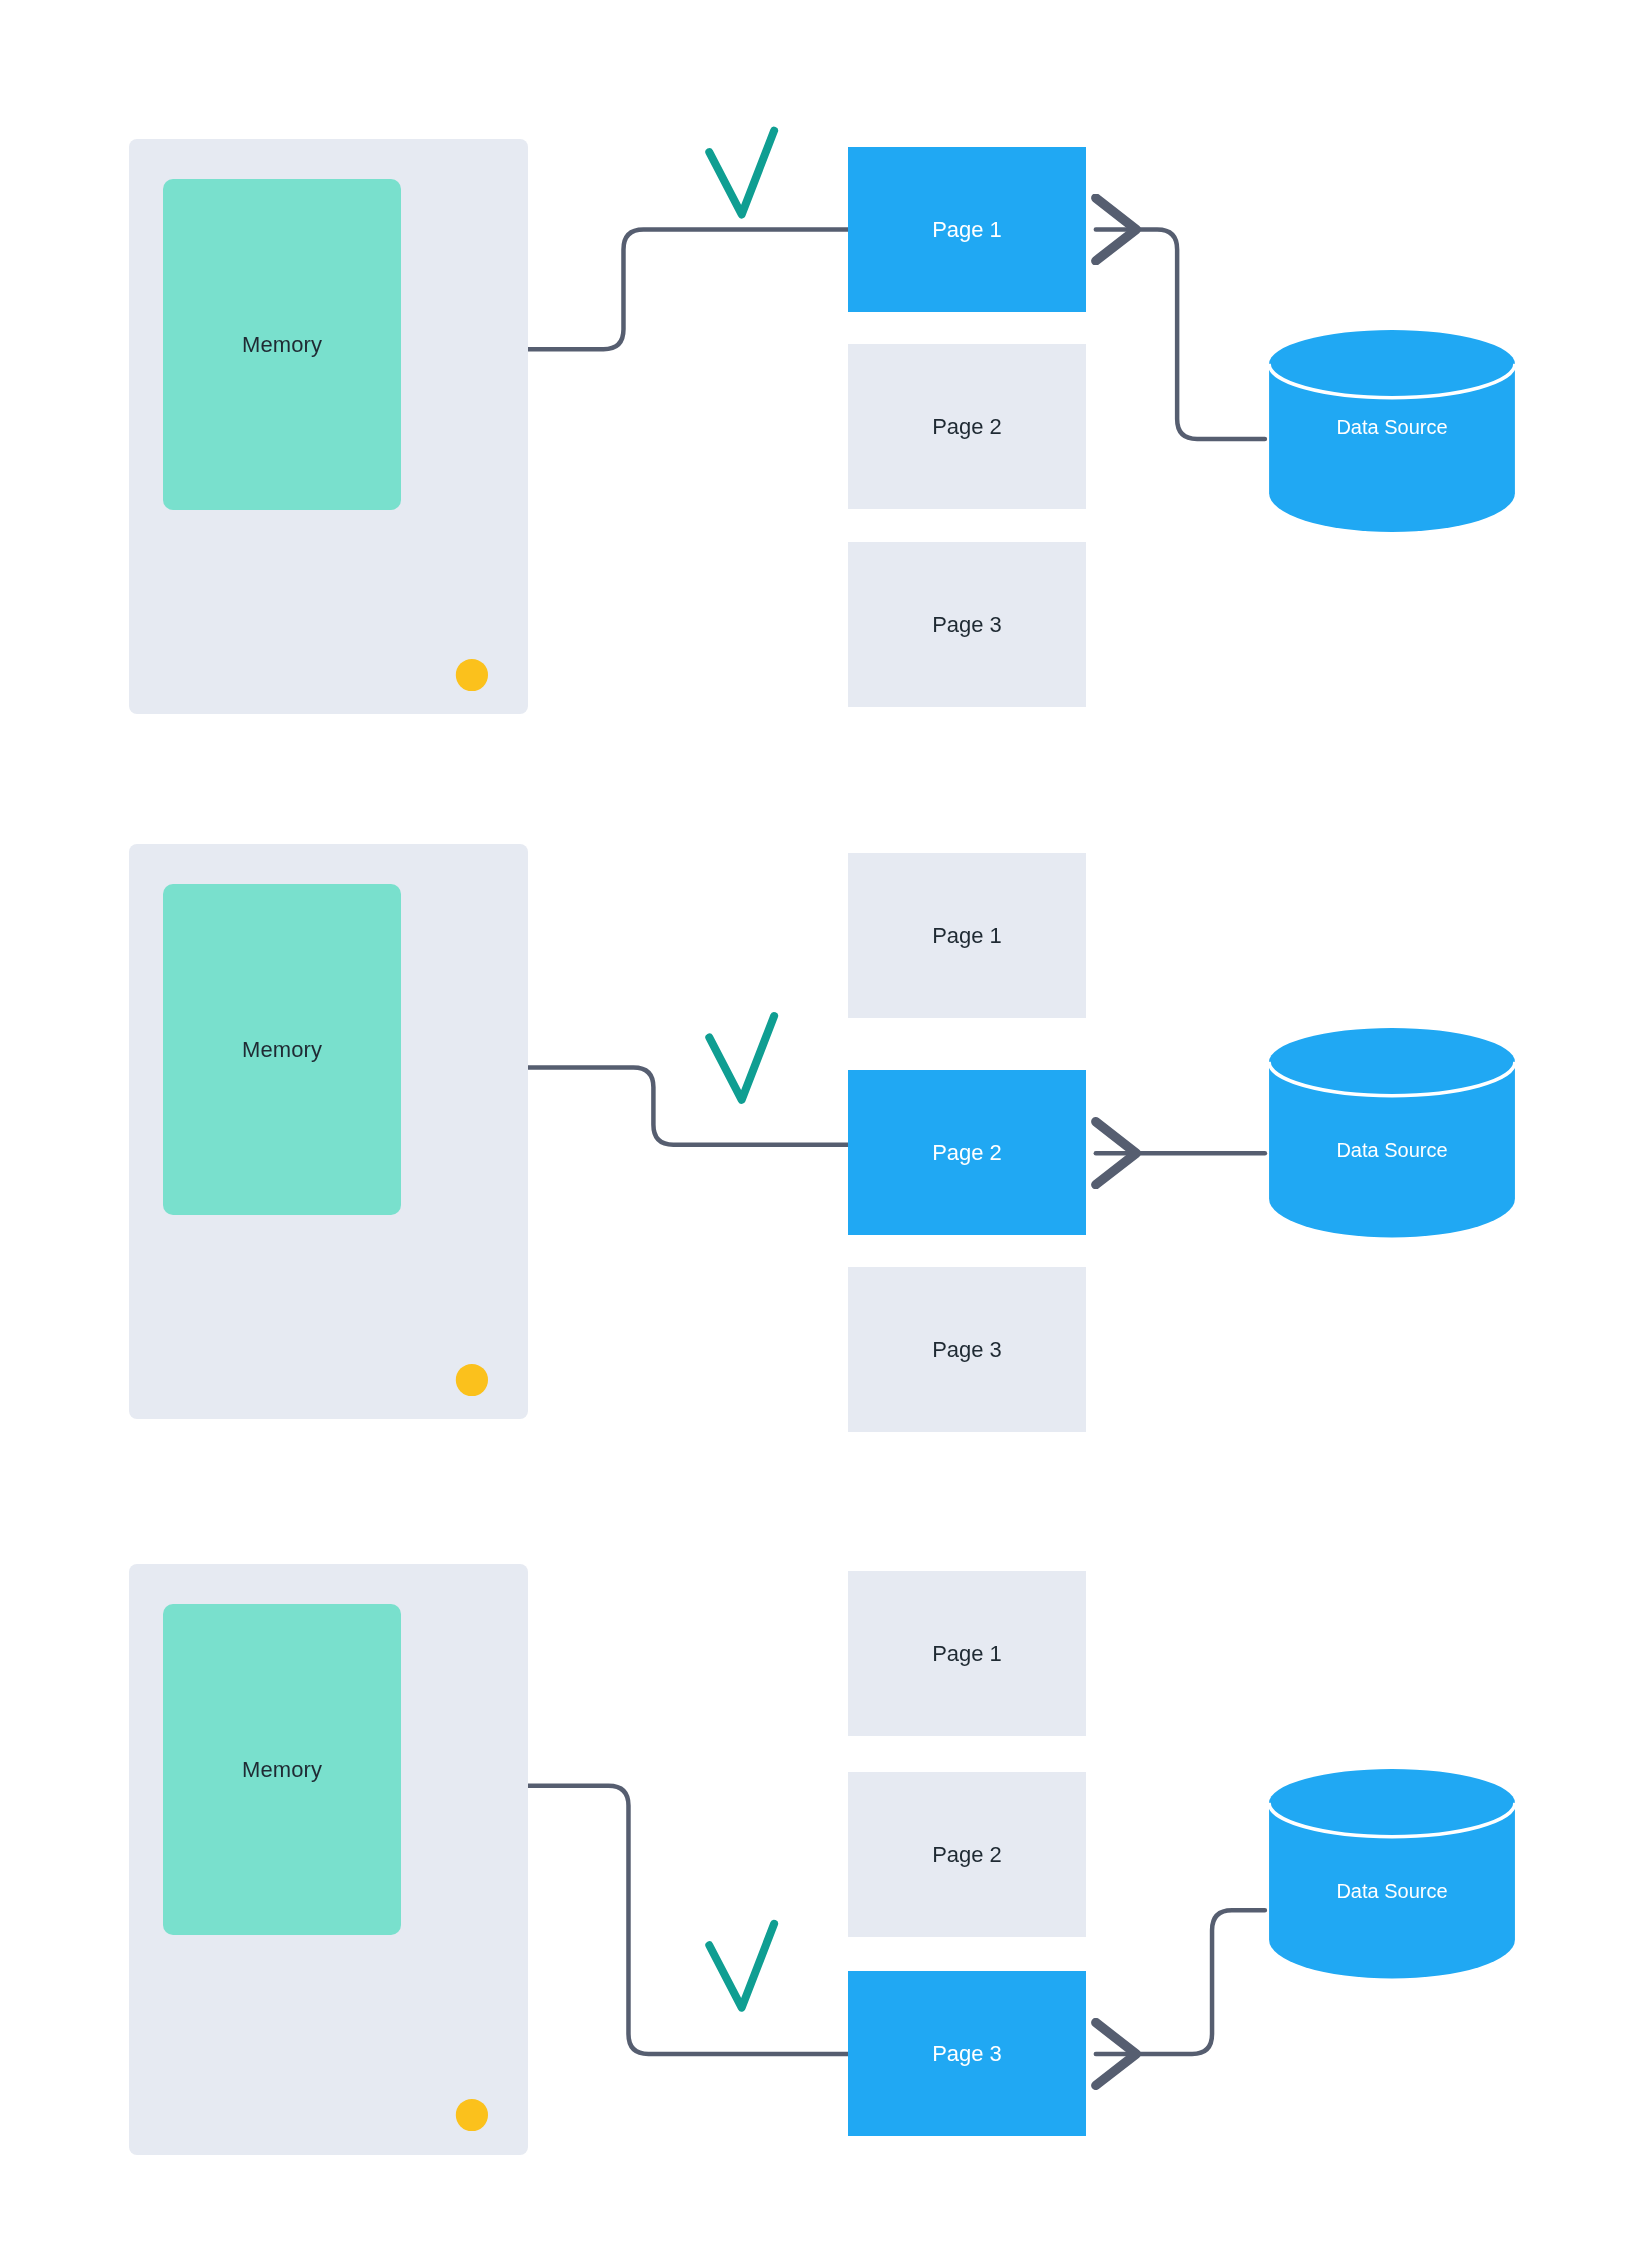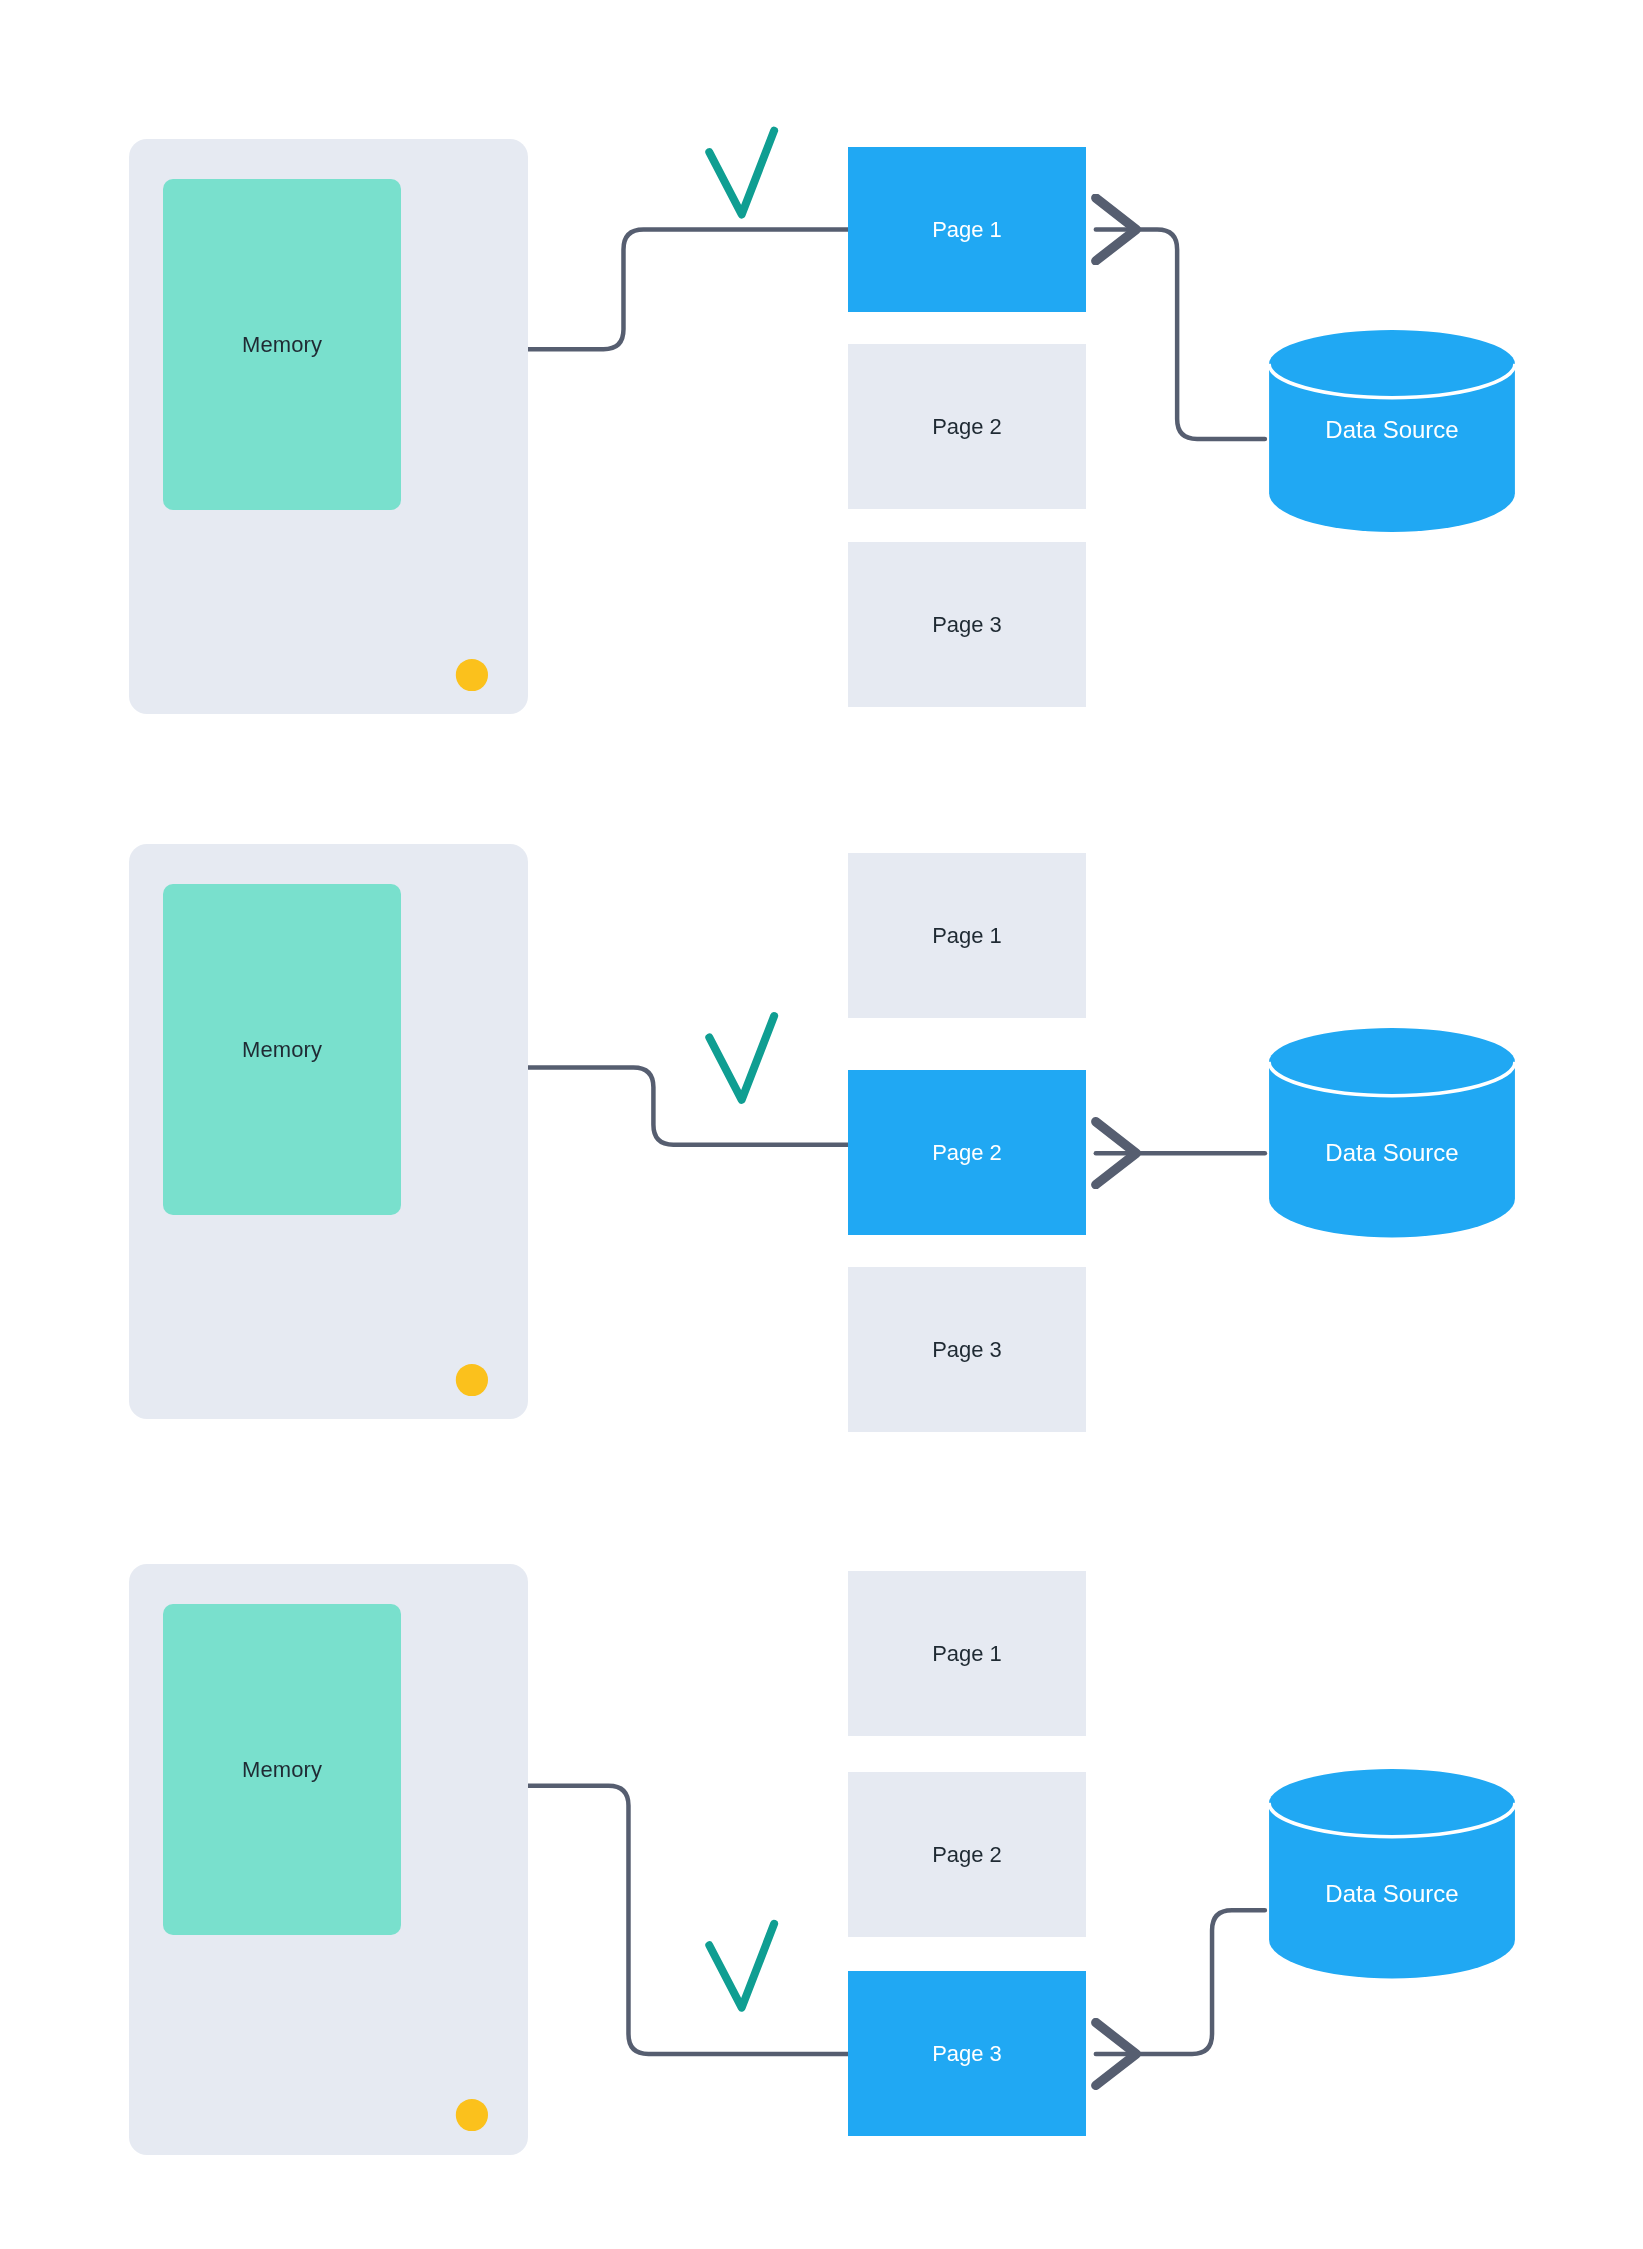--- a/index.html
+++ b/index.html
@@ -13,21 +13,21 @@
   #stage {
     position: relative;
     width: 1644px;
     height: 2250px;
     background: #ffffff;
     overflow: hidden;
   }
   .panel {
     position: absolute;
     background: #e6eaf2;
-    border-radius: 18px;
+    border-radius: 8px;
   }
   .memory-box {
     position: absolute;
     background: #79e0cd;
     border-radius: 10px;
     display: flex;
     align-items: center;
     justify-content: center;
   }
   .memory-label {
@@ -55,21 +55,21 @@
   .page-box.active .page-label {
     color: #ffffff;
   }
   .ds {
     position: absolute;
   }
   .ds-label {
     position: absolute;
     width: 100%;
     text-align: center;
-    font-size: 24px;
+    font-size: 20px;
     color: #ffffff;
     font-weight: 400;
   }
   .svg-layer {
     position: absolute;
     left: 0;
     top: 0;
     width: 1644px;
     height: 2250px;
     pointer-events: none;

